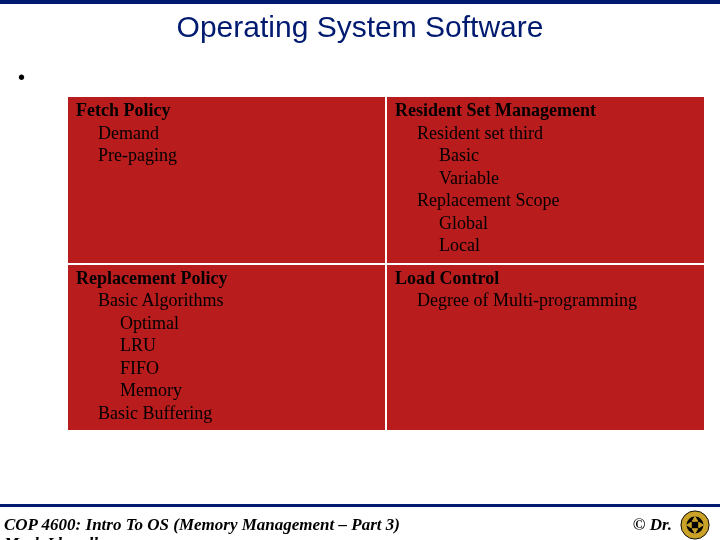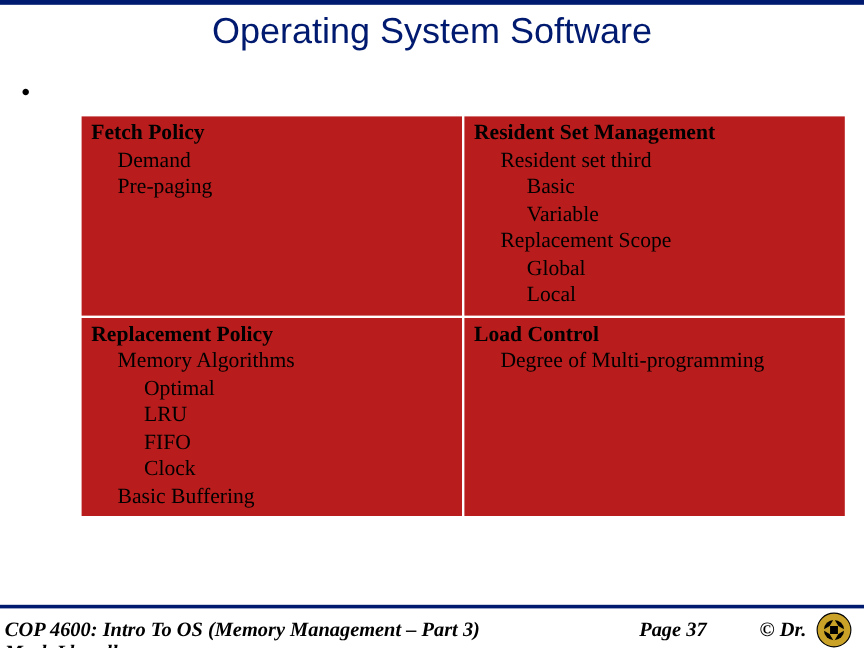--- a/index.html
+++ b/index.html
@@ -54,42 +54,41 @@
             <span class="l2">Basic</span>
             <span class="l2">Variable</span>
             <span class="l1">Replacement Scope</span>
             <span class="l2">Global</span>
             <span class="l2">Local</span>
           </td>
         </tr>
         <tr>
           <td>
             <span class="h0">Replacement Policy</span>
-            <span class="l1">Memory Algorithms</span>
+            <span class="l1">Basic Algorithms</span>
             <span class="l2">Optimal</span>
             <span class="l2">LRU</span>
             <span class="l2">FIFO</span>
-            <span class="l2">Clock</span>
+            <span class="l2">Memory</span>
             <span class="l1">Basic Buffering</span>
           </td>
           <td>
             <span class="h0">Load Control</span>
             <span class="l1">Degree of Multi-programming</span>
           </td>
         </tr>
       </tbody>
         </table>
     </div>
   </div>
 
   <div class="footer">
     <div class="foot-rule"></div>
     <div class="foot-row">
       <div class="foot-left">COP 4600: Intro To OS  (Memory Management – Part 3)</div>
-      <div class="foot-page">Page 37</div>
       <div class="foot-right">© Dr.</div>
       <div class="logo">
         <svg viewBox="0 0 32 32">
           <circle cx="16" cy="16" r="15" fill="#c9a227" stroke="#000" stroke-width="1"></circle>
           <circle cx="16" cy="16" r="9" fill="#000"></circle>
           <g stroke="#c9a227" stroke-width="1" fill="none">
             <path d="M16 7 L13 12 L19 12 Z" fill="#c9a227"></path>
             <path d="M16 25 L13 20 L19 20 Z" fill="#c9a227"></path>
             <path d="M7 16 L12 13 L12 19 Z" fill="#c9a227"></path>
             <path d="M25 16 L20 13 L20 19 Z" fill="#c9a227"></path>

